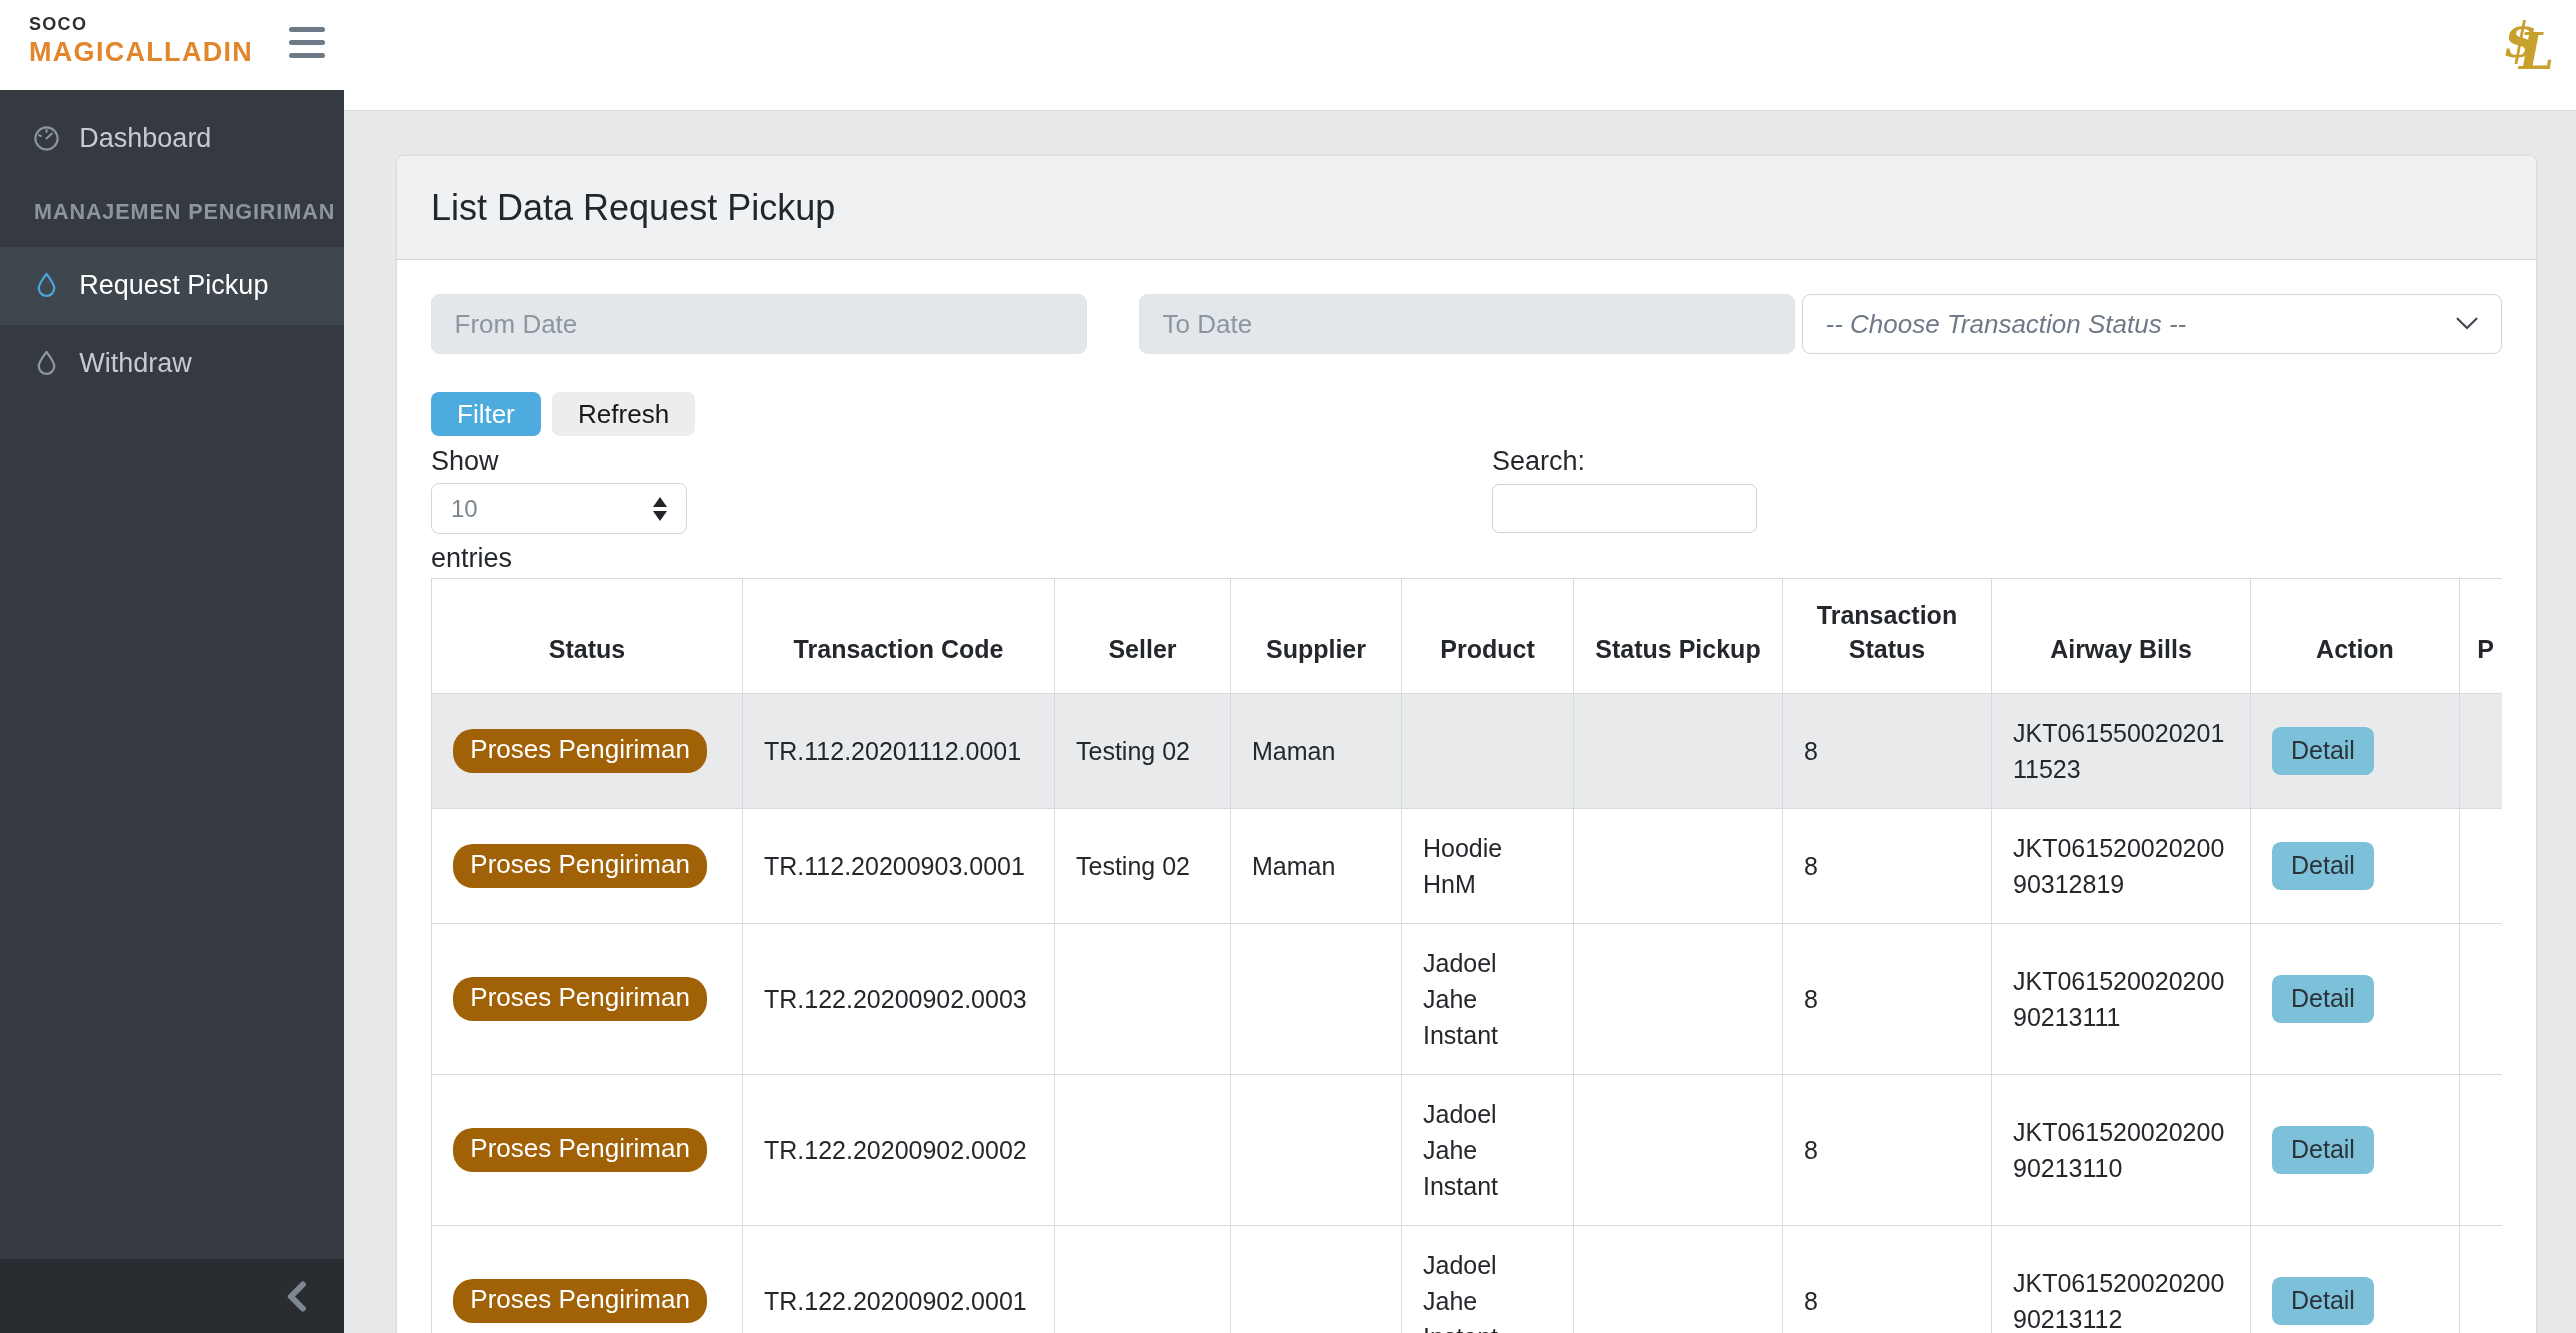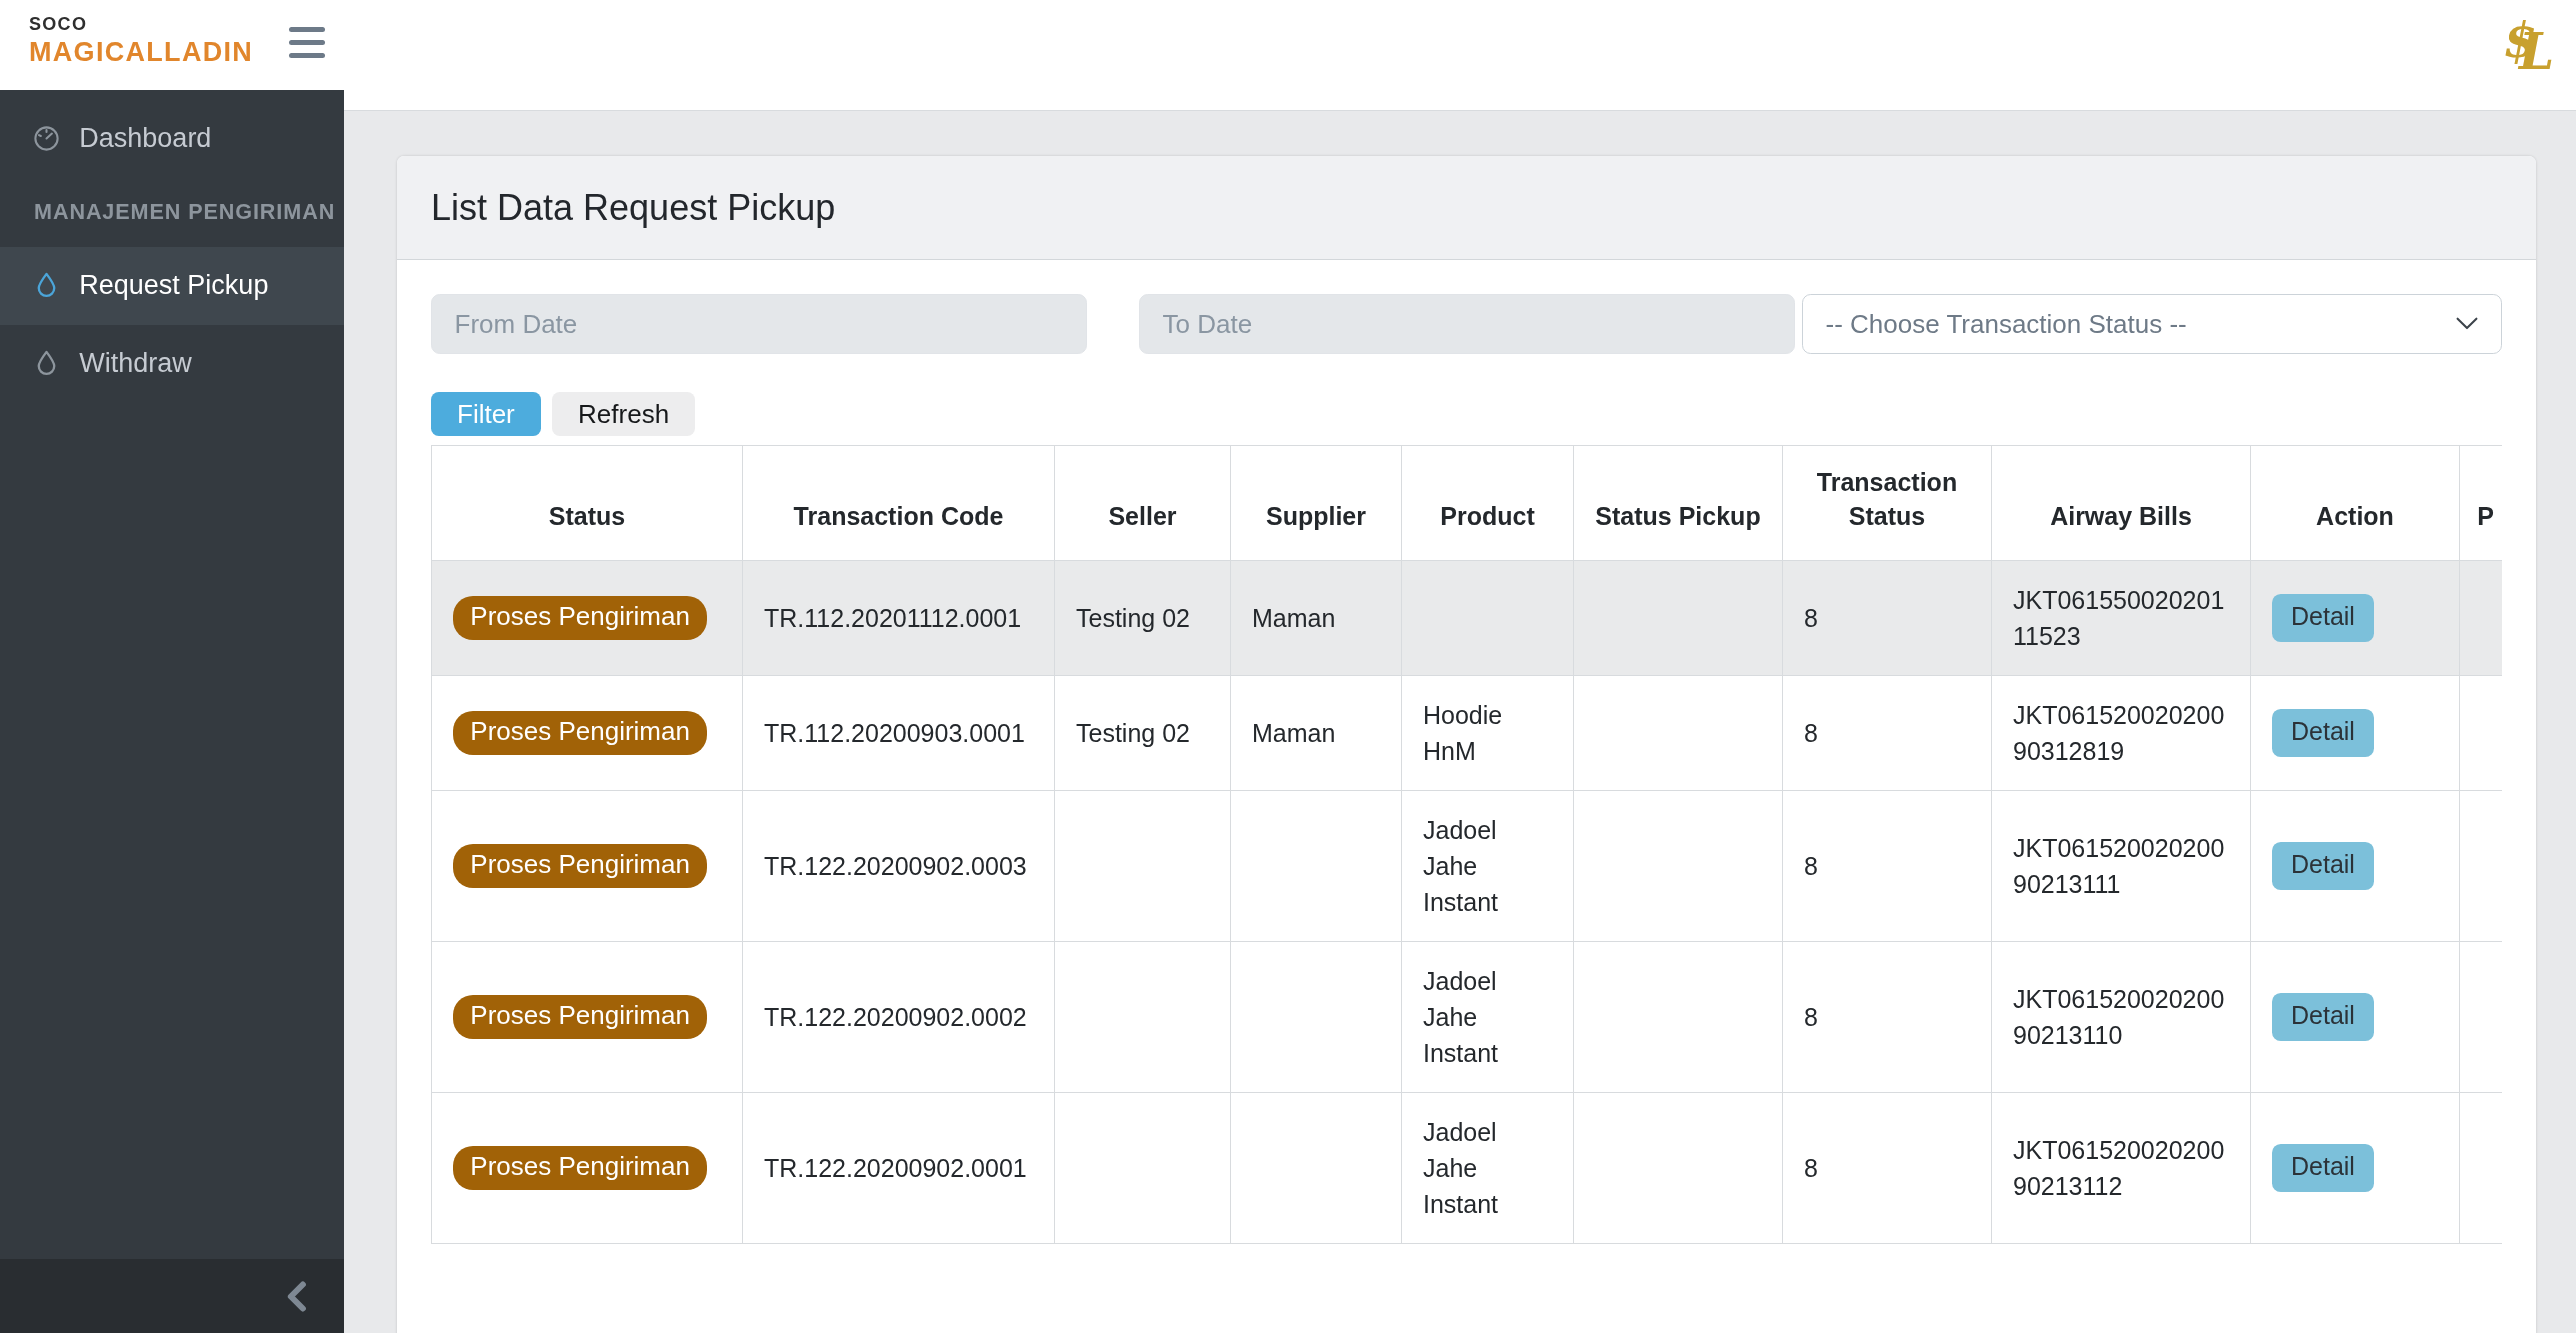--- a/index.html
+++ b/index.html
@@ -46,21 +46,21 @@
 
   
   .filter-row { display:flex; align-items:center; }
   .date-input { width:656px; height:60px; background:#e4e7ea; border:1.7px solid #e1e4e8; border-radius:8.7px;
                 padding:0 22.5px; font-size:26px; color:#24282c; outline:none;
                 font-family:"Liberation Sans","DejaVu Sans",sans-serif; }
   .date-input::placeholder { color:#8a96a2; opacity:1; }
   .date-input + .date-input { margin-left:52px; }
   .status-select { margin-left:auto; width:700px; height:60px; background:#fff; border:1.7px solid #ccd3d9;
                    border-radius:8.7px; display:flex; align-items:center; justify-content:space-between;
-                   padding:0 22.5px; font-size:26px; color:#6e7a87; cursor:pointer; }
+                   padding:0 22.5px; font-size:26px; color:#6e7a87; cursor:pointer;font-style:italic; }
 
   .btn-row { margin-top:38px; display:flex; gap:11.3px; }
   .btn { height:44px; padding:0 26px; border:none; border-radius:7.8px; font-size:26px;
          display:inline-flex; align-items:center; cursor:pointer;
          font-family:"Liberation Sans","DejaVu Sans",sans-serif; }
   .btn-filter { background:#4dacdd; color:#fff; }
   .btn-refresh { background:#ededee; color:#16181a; }
 
   
   .controls { position:relative; margin-top:5.2px; height:128px; }
@@ -171,20 +171,36 @@
             <polyline points="3,3 14,14 25,3"></polyline>
           </svg>
         </div>
       </div>
 
       <div class="btn-row">
         <button class="btn btn-filter">Filter</button>
         <button class="btn btn-refresh">Refresh</button>
       </div>
 
+      <div class="controls">
+        <div class="show-label">Show</div>
+        <div class="show-select">
+          <span>10</span>
+          <span class="spin">
+            <span class="tri-up"></span>
+              <span class="tri-down"></span>
+          </span>
+        </div>
+        <div class="entries-label">entries</div>
+
+        <div class="search-block">
+          <div class="search-label">Search:</div>
+          <input class="search-input" type="text" value="" style="">
+        </div>
+      </div>
 
       <div class="table-clip">
         <table>
           <colgroup>
             <col style="width:311px">
               <col style="width:312px">
               <col style="width:176px">
               <col style="width:171px">
             <col style="width:172px">
               <col style="width:209px">

